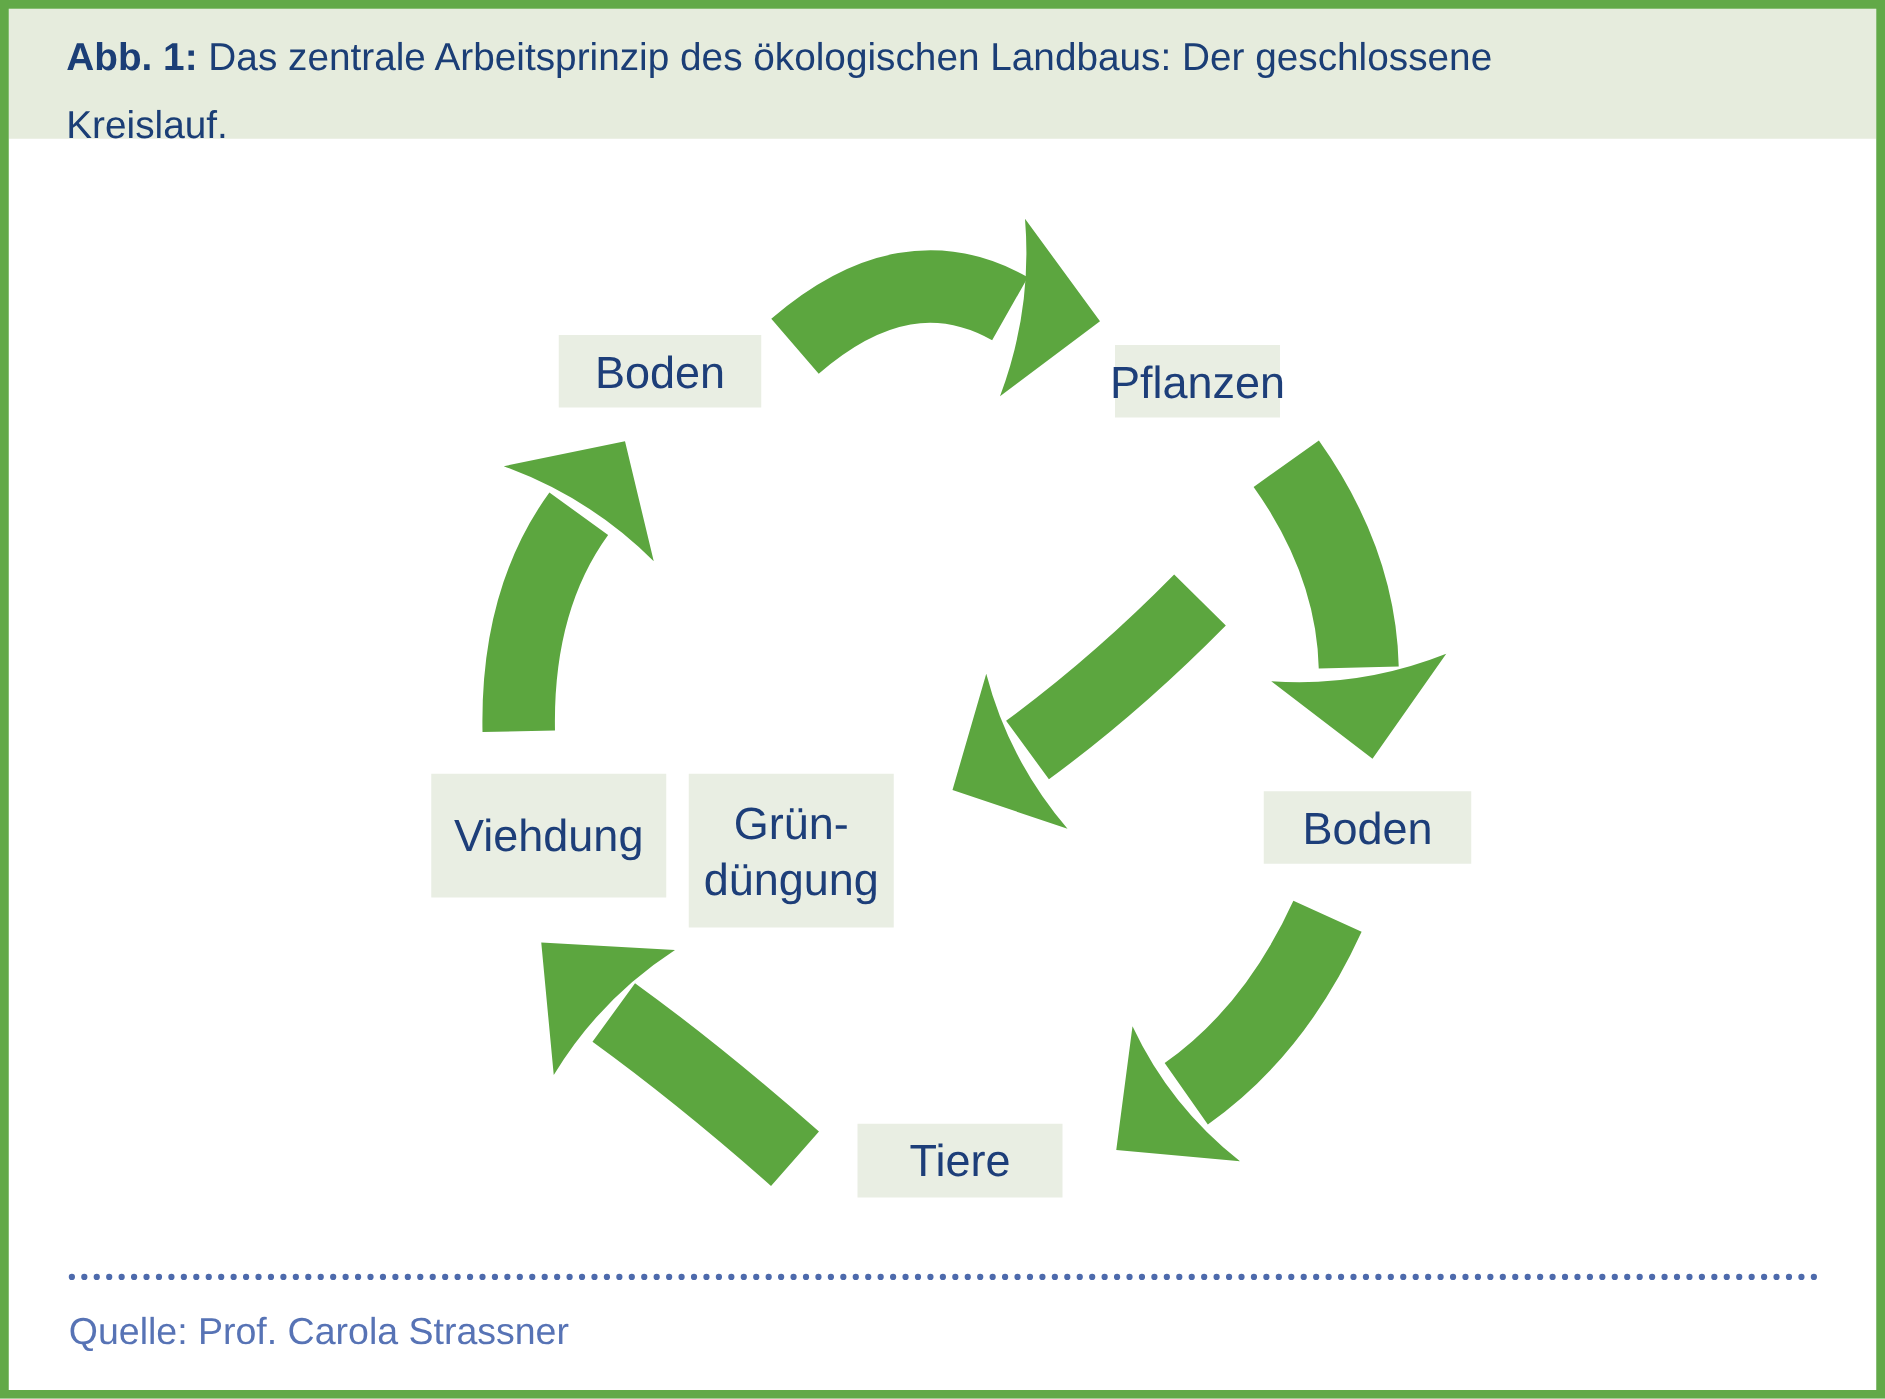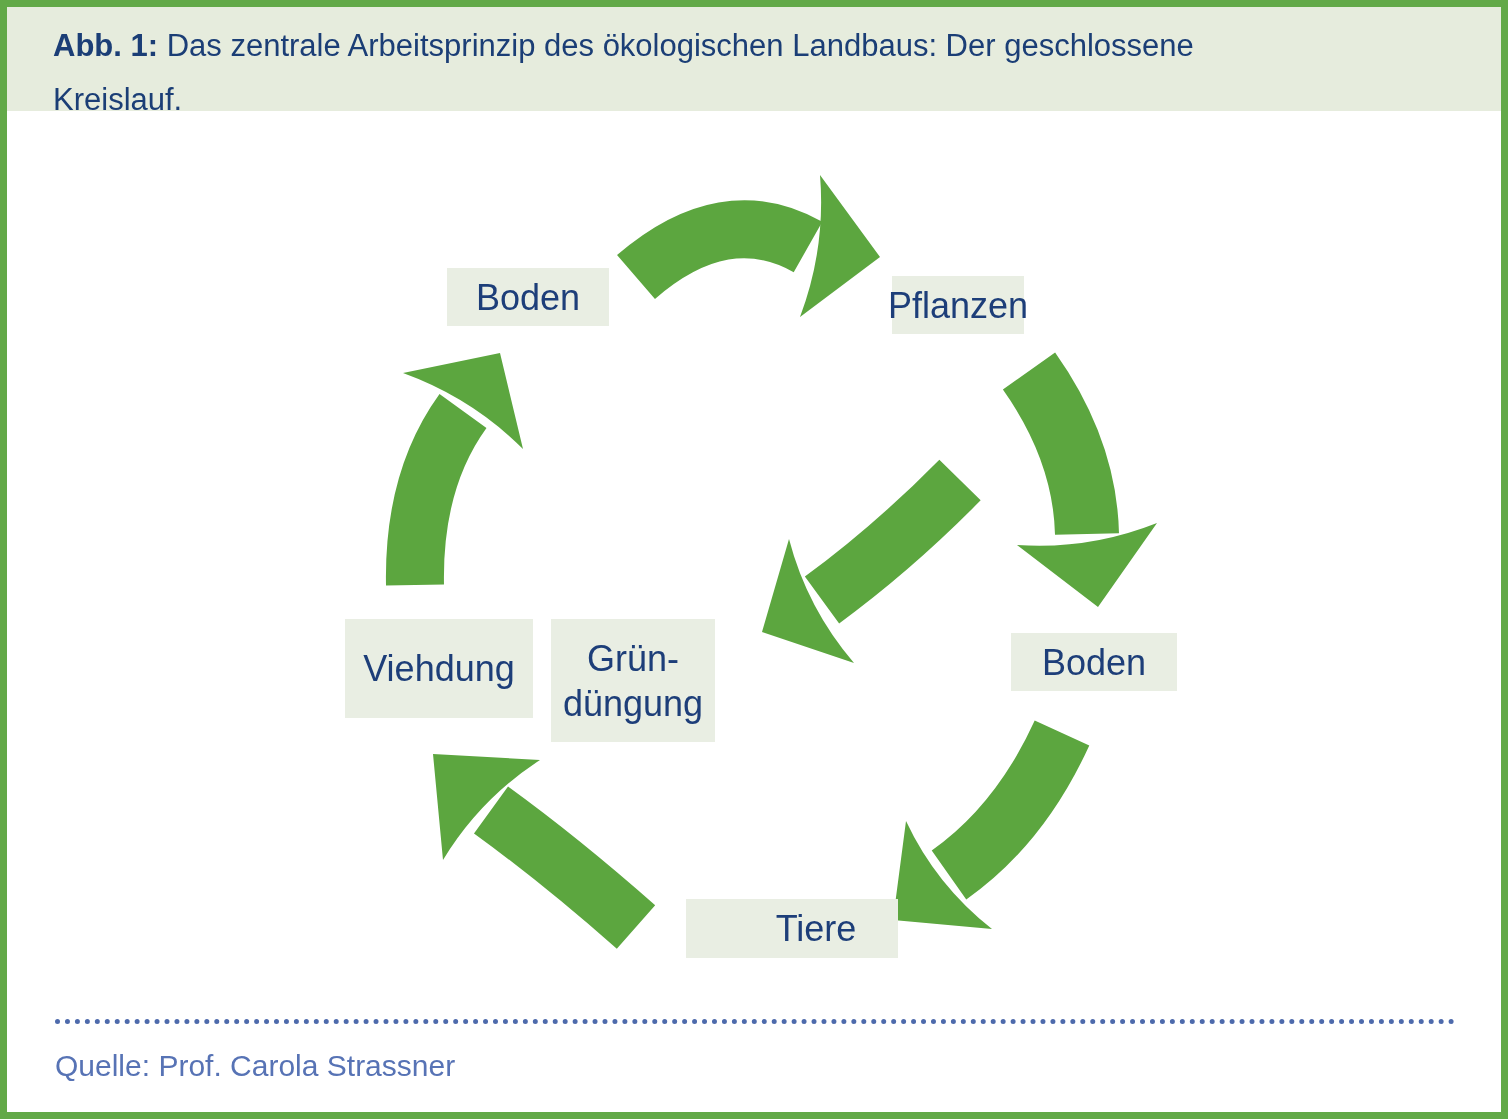--- a/index.html
+++ b/index.html
@@ -113,21 +113,21 @@
 
   <div class="node" style="left:551px;top:619px;width:164px;height:123px;">
     <span>Grün-</span>
     <span>düngung</span>
   </div>
 
   <div class="node" style="left:1011px;top:633px;width:166px;height:58px;">
     <span>Boden</span>
   </div>
 
-  <div class="node" style="left:686px;top:899px;width:164px;height:59px;padding-left:48px;">
+  <div class="node" style="left:686px;top:899px;width:164px;height:59px;">
     <span>Tiere</span>
   </div>
 
   <div class="dotted"></div>
 
   <div class="source">Quelle: Prof. Carola Strassner</div>
 
   <div class="frame"></div>
 </div>
 

